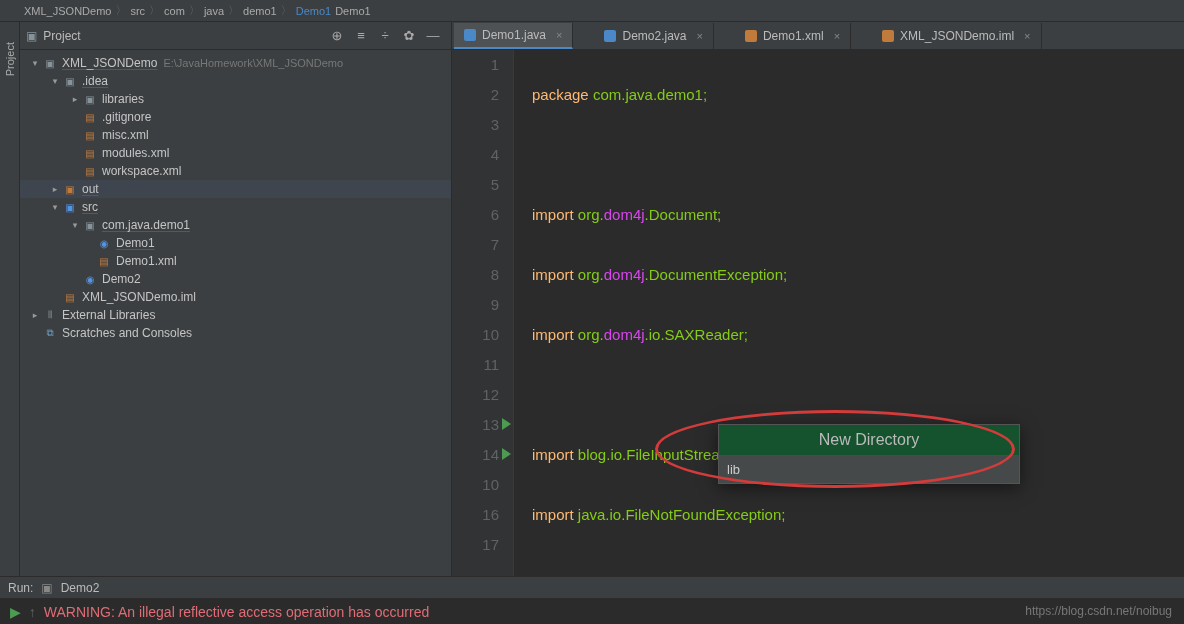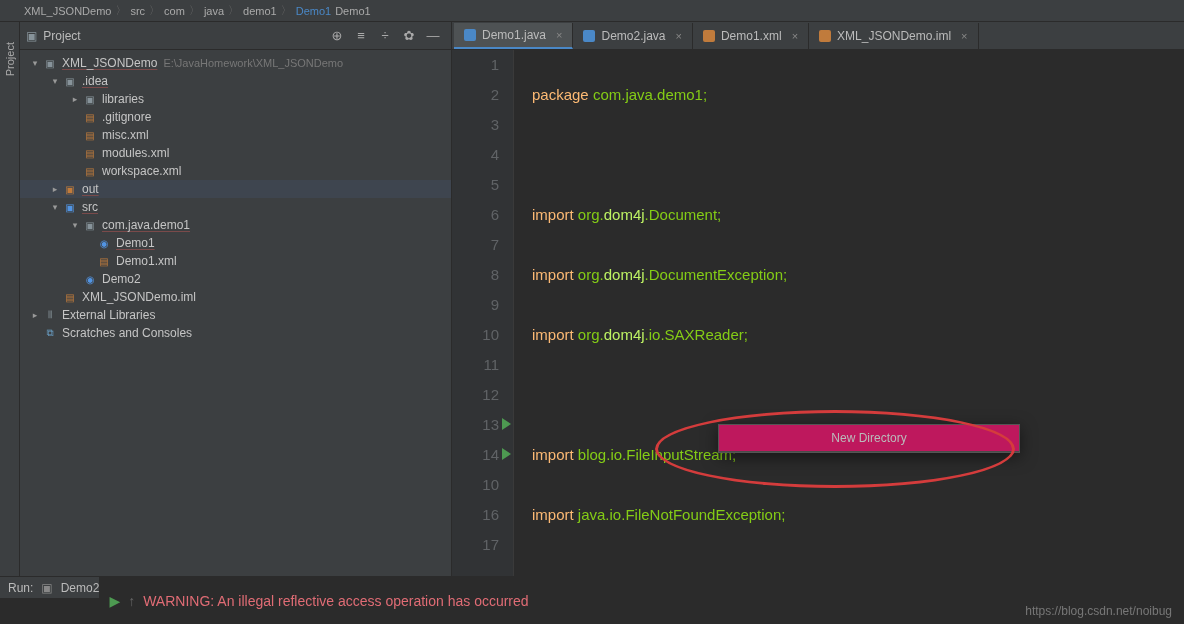--- a/index.html
+++ b/index.html
@@ -20,42 +20,42 @@
   .tree-node .lbl { color:#c5c5c5; }
   .tree-node .path { color:#777; margin-left:6px; font-size:11px; }
   .tree-node.underline .lbl { text-decoration:underline; text-decoration-color:#7a4a4a; text-underline-offset:2px; }
   .tree-node.sel-out { background:#4b6eaf22; }
   .ic-folder { color:#87939a; }
   .ic-file { color:#c07b3c; }
   .ic-class { color:#5294e2; }
   .ic-src { color:#5294e2; }
   .ic-lib { color:#87939a; }
   .editor { flex:1; background:#2b2b2b; display:flex; flex-direction:column; min-width:0; }
-  .tabs { height:28px; display:flex; align-items:flex-end; background:#3c3f41; border-bottom:1px solid #2b2b2b; padding-left:2px; }
+  .tabs { height:28px; display:flex; align-items:flex-end; background:#3c3f41; border-bottom:1px solid #2b2b2b; padding-left:2px;gap:21px; }
   .tab { height:26px; display:flex; align-items:center; padding:0 10px; gap:6px; font-size:12px; color:#bbb; border-right:1px solid #2b2b2b; cursor:pointer; }
   .tab.active { background:#4e5254; border-bottom:2px solid #4a88c7; }
   .tab .tic { width:12px; height:12px; border-radius:2px; display:inline-block; }
   .tab .x { color:#888; font-size:11px; margin-left:4px; }
   .code-area { flex:1; display:flex; font-family:Consolas,"Courier New",monospace; font-size:15px; line-height:30px; overflow:hidden; position:relative; }
   .gutter { width:62px; background:#313335; color:#606366; text-align:right; padding-right:14px; border-right:1px solid #3a3a3a; }
   .gutter div { height:30px; position:relative; }
   .gut-run { position:absolute; right:-12px; top:8px; width:0; height:0; border-top:6px solid transparent; border-bottom:6px solid transparent; border-left:9px solid #4d9a51; }
   .code-body { flex:1; padding-left:18px; white-space:pre; overflow:hidden; }
   .code-body div { height:30px; }
   .kw { color:#fdba74; }
   .pkg { color:#84cc16; }
-  .dom { color:#bef264;text-align:center; }
-  .run-panel { height:48px; border-top:1px solid #2b2b2b; background:#2b2b2b; display:flex; flex-direction:row; }
+  .dom { color:#d946ef;text-align:center; }
+  .run-panel { height:48px; border-top:1px solid #2b2b2b; background:#2b2b2b; display:flex; flex-direction:column; }
   .run-head { height:22px; background:#3c3f41; display:flex; align-items:center; padding-left:8px; gap:8px; font-size:12px; color:#bbb; border-bottom:1px solid #2b2b2b; }
   .run-body { flex:1; display:flex; align-items:center; padding-left:10px; font-family:Consolas,monospace; font-size:14px; gap:8px; }
   .run-body .play { color:#4d9a51; }
   .run-body .arr { color:#666; }
   .warn { color:#e06c75; }
   .popup { position:absolute; left:718px; top:424px; width:302px; background:#3c3f41; border:1px solid #555; box-shadow:0 4px 16px rgba(0,0,0,.5); z-index:10; }
-  .popup-title { text-align:center; font-size:12px; color:#bbb; padding:6px 0; border-bottom:1px solid #4a4a4a; background:#be185d; }
+  .popup-title { text-align:center; font-size:16px; color:#bbb; padding:6px 0; border-bottom:1px solid #4a4a4a; background:#14532d; }
   .popup-input { padding:6px 8px; font-size:13px; color:#ccc; background:#45494a; }
   .annot-ellipse { position:absolute; left:655px; top:410px; width:360px; height:78px; border:3px solid #d43c3c; border-radius:50%; z-index:11; pointer-events:none; }
   .watermark { position:absolute; right:12px; bottom:6px; font-size:12px; color:#777; z-index:5; }
 </style>
 </head>
 <body>
 
 <div class="breadcrumb">
   <span>XML_JSONDemo</span>
     <span class="sep">〉</span>
@@ -235,15 +235,16 @@
   </div>
   <div class="run-body">
     <span class="play">▶</span>
     <span class="arr">↑</span>
     <span class="warn">WARNING: An illegal reflective access operation has occurred</span>
   </div>
 </div>
 
 <div class="popup">
   <div class="popup-title">New Directory</div>
+  <div class="popup-input">lib</div>
 </div>
 <div class="annot-ellipse"></div>
 <div class="watermark">https://blog.csdn.net/noibug</div>
 
 </body></html>

